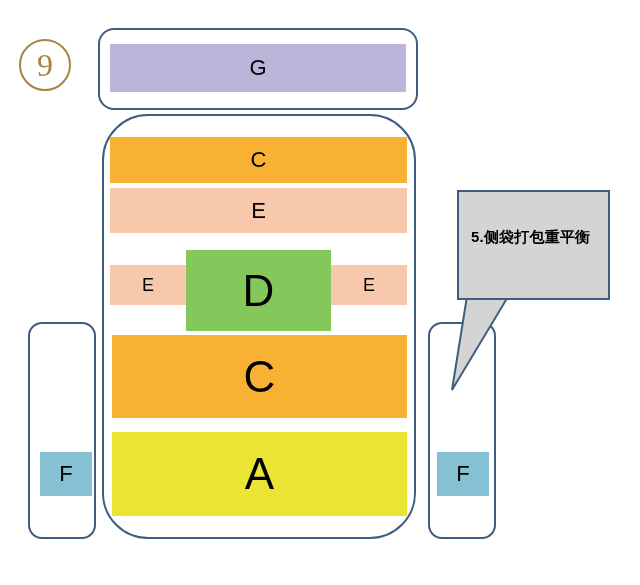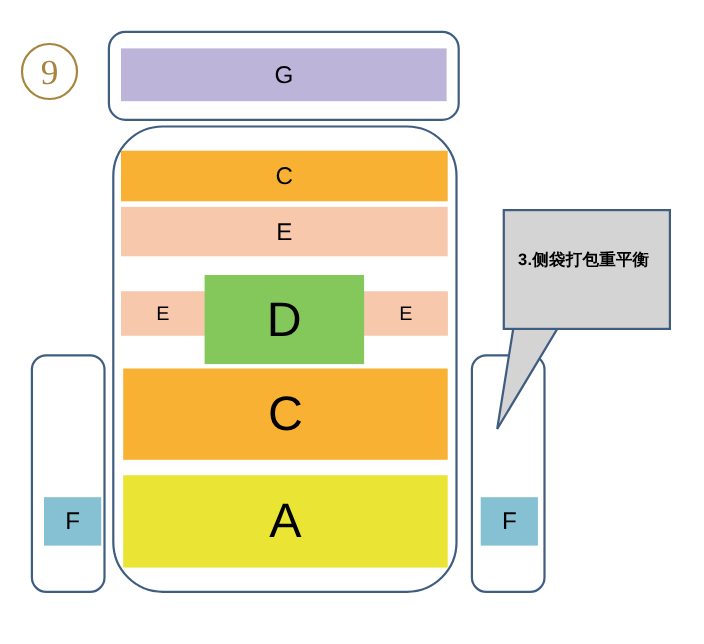--- a/index.html
+++ b/index.html
@@ -159,16 +159,16 @@
         <span>F</span>
       </div>
     </div>
 
   <svg class="callout-tail" viewBox="0 0 110 110">
     <polygon points="28,0 72,0 12,100" fill="#d4d4d4" stroke="#3f5d80" stroke-width="2"></polygon>
     <line x1="28" y1="0" x2="28" y2="2" stroke="#d4d4d4" stroke-width="3"></line>
   </svg>
 
   <div class="callout-box">
-    <span>3.侧袋打包重平衡</span>
+    <span>5.侧袋打包重平衡</span>
   </div>
 
 </div>
 
 </body></html>

